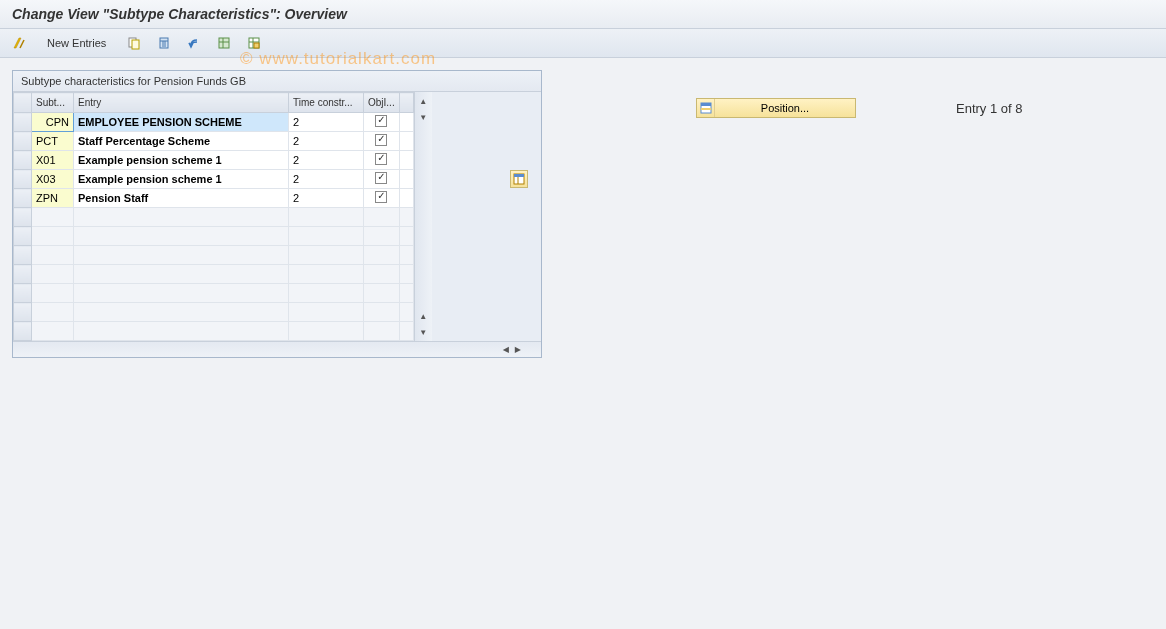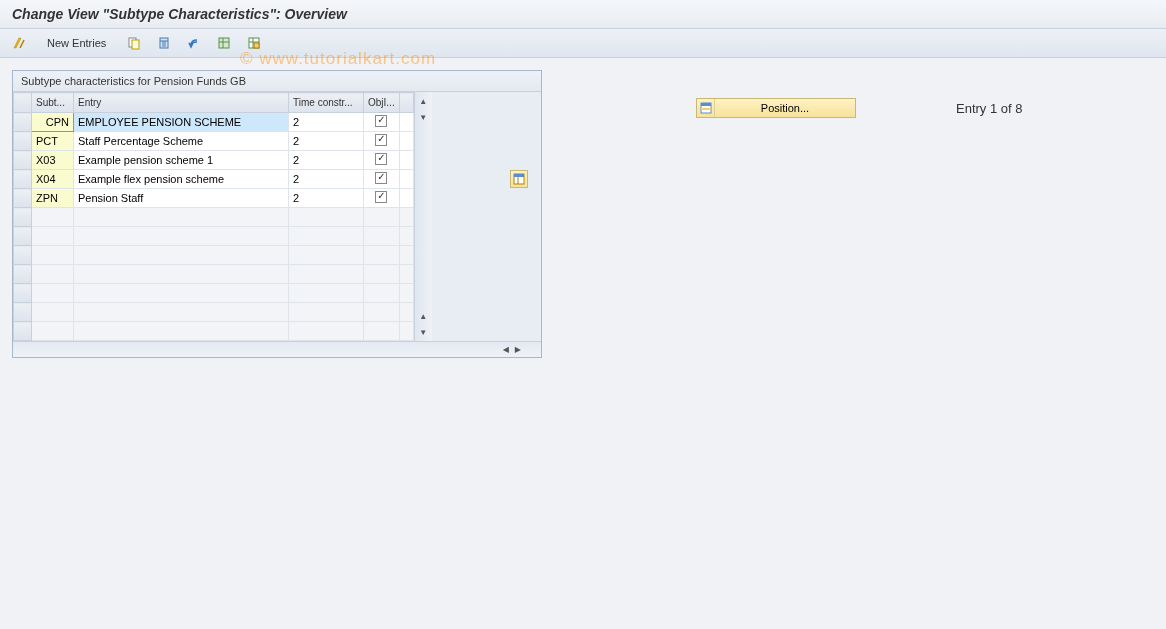--- a/index.html
+++ b/index.html
@@ -102,21 +102,21 @@
     overflow: hidden;
     white-space: nowrap;
   }
   .table-grid tr.empty td { background: #f2f4f8; }
   .row-handle {
     background: linear-gradient(to bottom,#ecf0f6,#dde3ec) !important;
     border: 1px solid #c8d0db !important;
     width: 18px;
   }
   .col-sub { width: 42px; }
-  .col-name { width: 215px; }
+  .col-name { width: 215px; font-weight: bold; }
   .col-tc { width: 75px; }
   .col-obj { width: 30px; text-align:center;margin-left:8px;}
   .col-extra { width:14px; background: linear-gradient(to bottom,#ecf0f6,#dde3ec);}
   td.col-sub { background: #fafccf !important; }
   tr.empty td.col-sub { background: #f2f4f8 !important; }
   .hl-name { background: #cfe7fb !important; }
   .hl-sub { background: #fafccf !important; border: 1px solid #62a0d8 !important; text-align: right; }
   .checkbox {
     display: inline-block;
     width: 12px; height: 12px;
@@ -271,30 +271,30 @@
               <tr>
                 <td class="row-handle"></td>
                 <td class="col-sub">PCT</td>
                 <td class="col-name">Staff Percentage Scheme</td>
                 <td class="col-tc">2</td>
                 <td class="col-obj" style="text-align:center;"><span class="checkbox checked"></span></td>
                 <td class="col-extra"></td>
               </tr>
               <tr>
                 <td class="row-handle"></td>
-                <td class="col-sub">X03</td>
+                <td class="col-sub">X01</td>
                 <td class="col-name">Example pension scheme 1</td>
                 <td class="col-tc">2</td>
                 <td class="col-obj" style="text-align:center;"><span class="checkbox checked"></span></td>
                 <td class="col-extra"></td>
               </tr>
               <tr>
                 <td class="row-handle"></td>
-                <td class="col-sub">X04</td>
-                <td class="col-name">Example flex pension scheme</td>
+                <td class="col-sub">X03</td>
+                <td class="col-name">Example pension scheme 1</td>
                 <td class="col-tc">2</td>
                 <td class="col-obj" style="text-align:center;"><span class="checkbox checked"></span></td>
                 <td class="col-extra"></td>
               </tr>
               <tr>
                 <td class="row-handle"></td>
                 <td class="col-sub">ZPN</td>
                 <td class="col-name">Pension Staff</td>
                 <td class="col-tc">2</td>
                 <td class="col-obj" style="text-align:center;"><span class="checkbox checked"></span></td>

